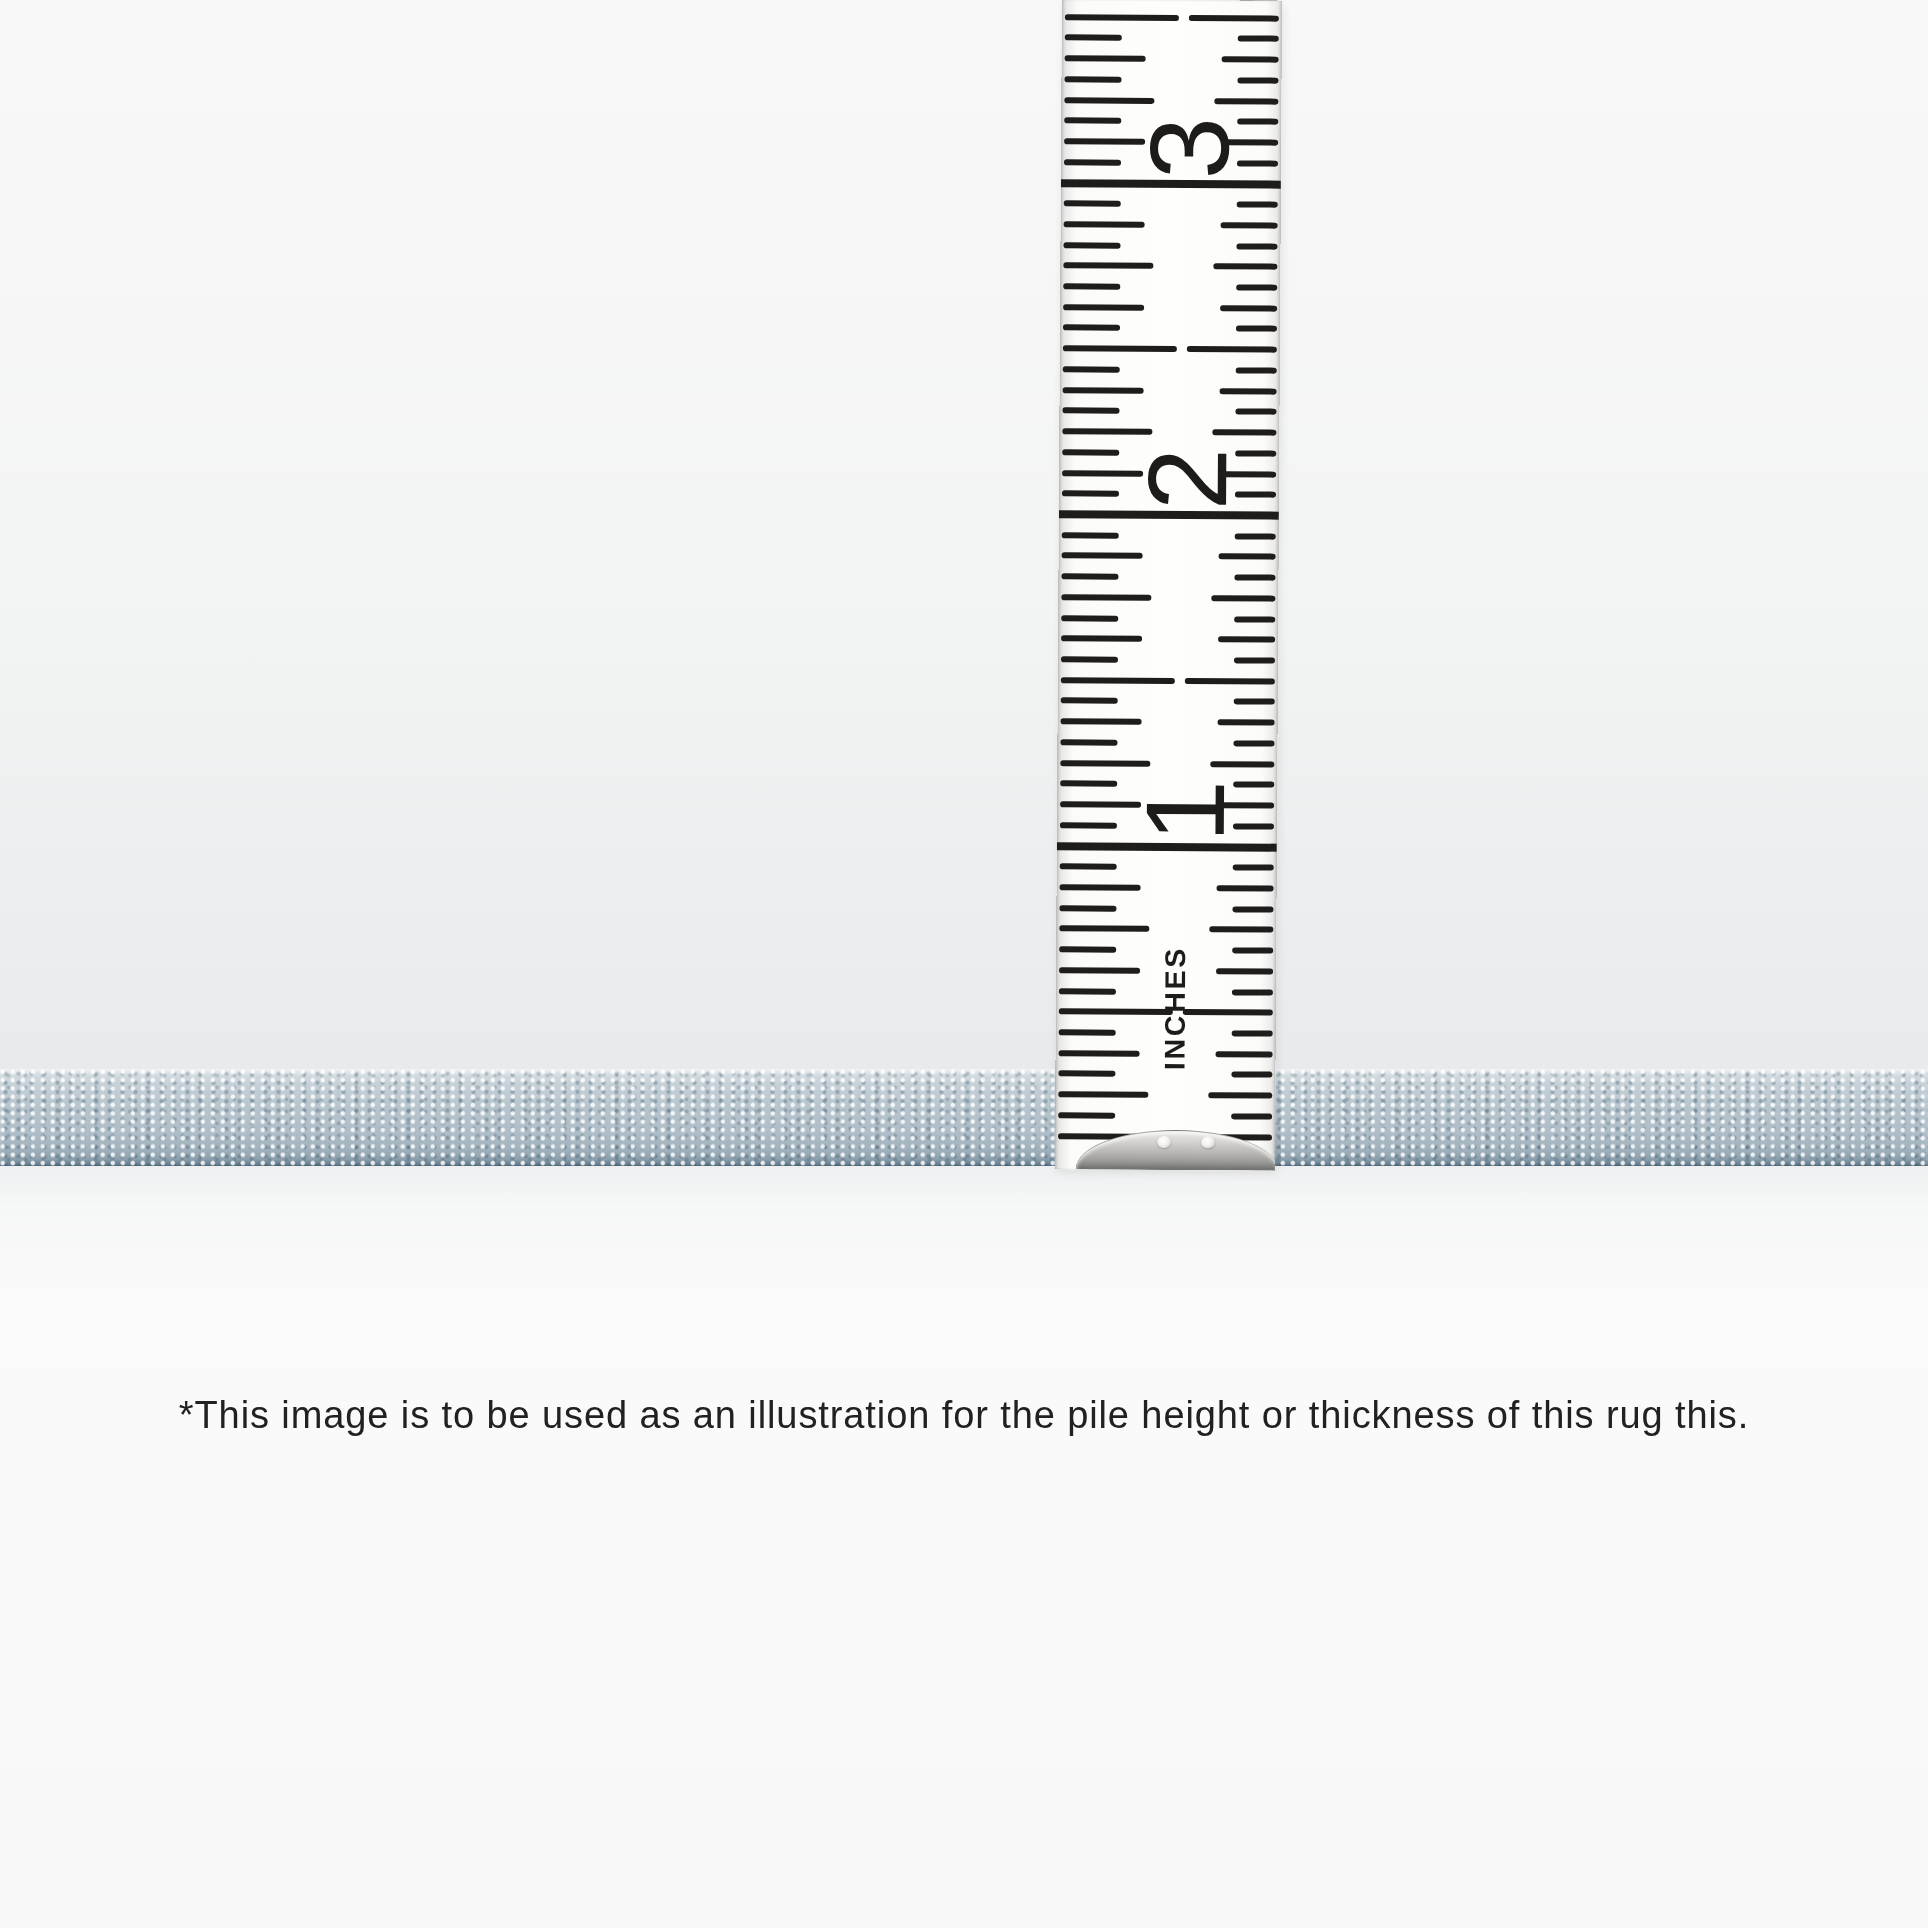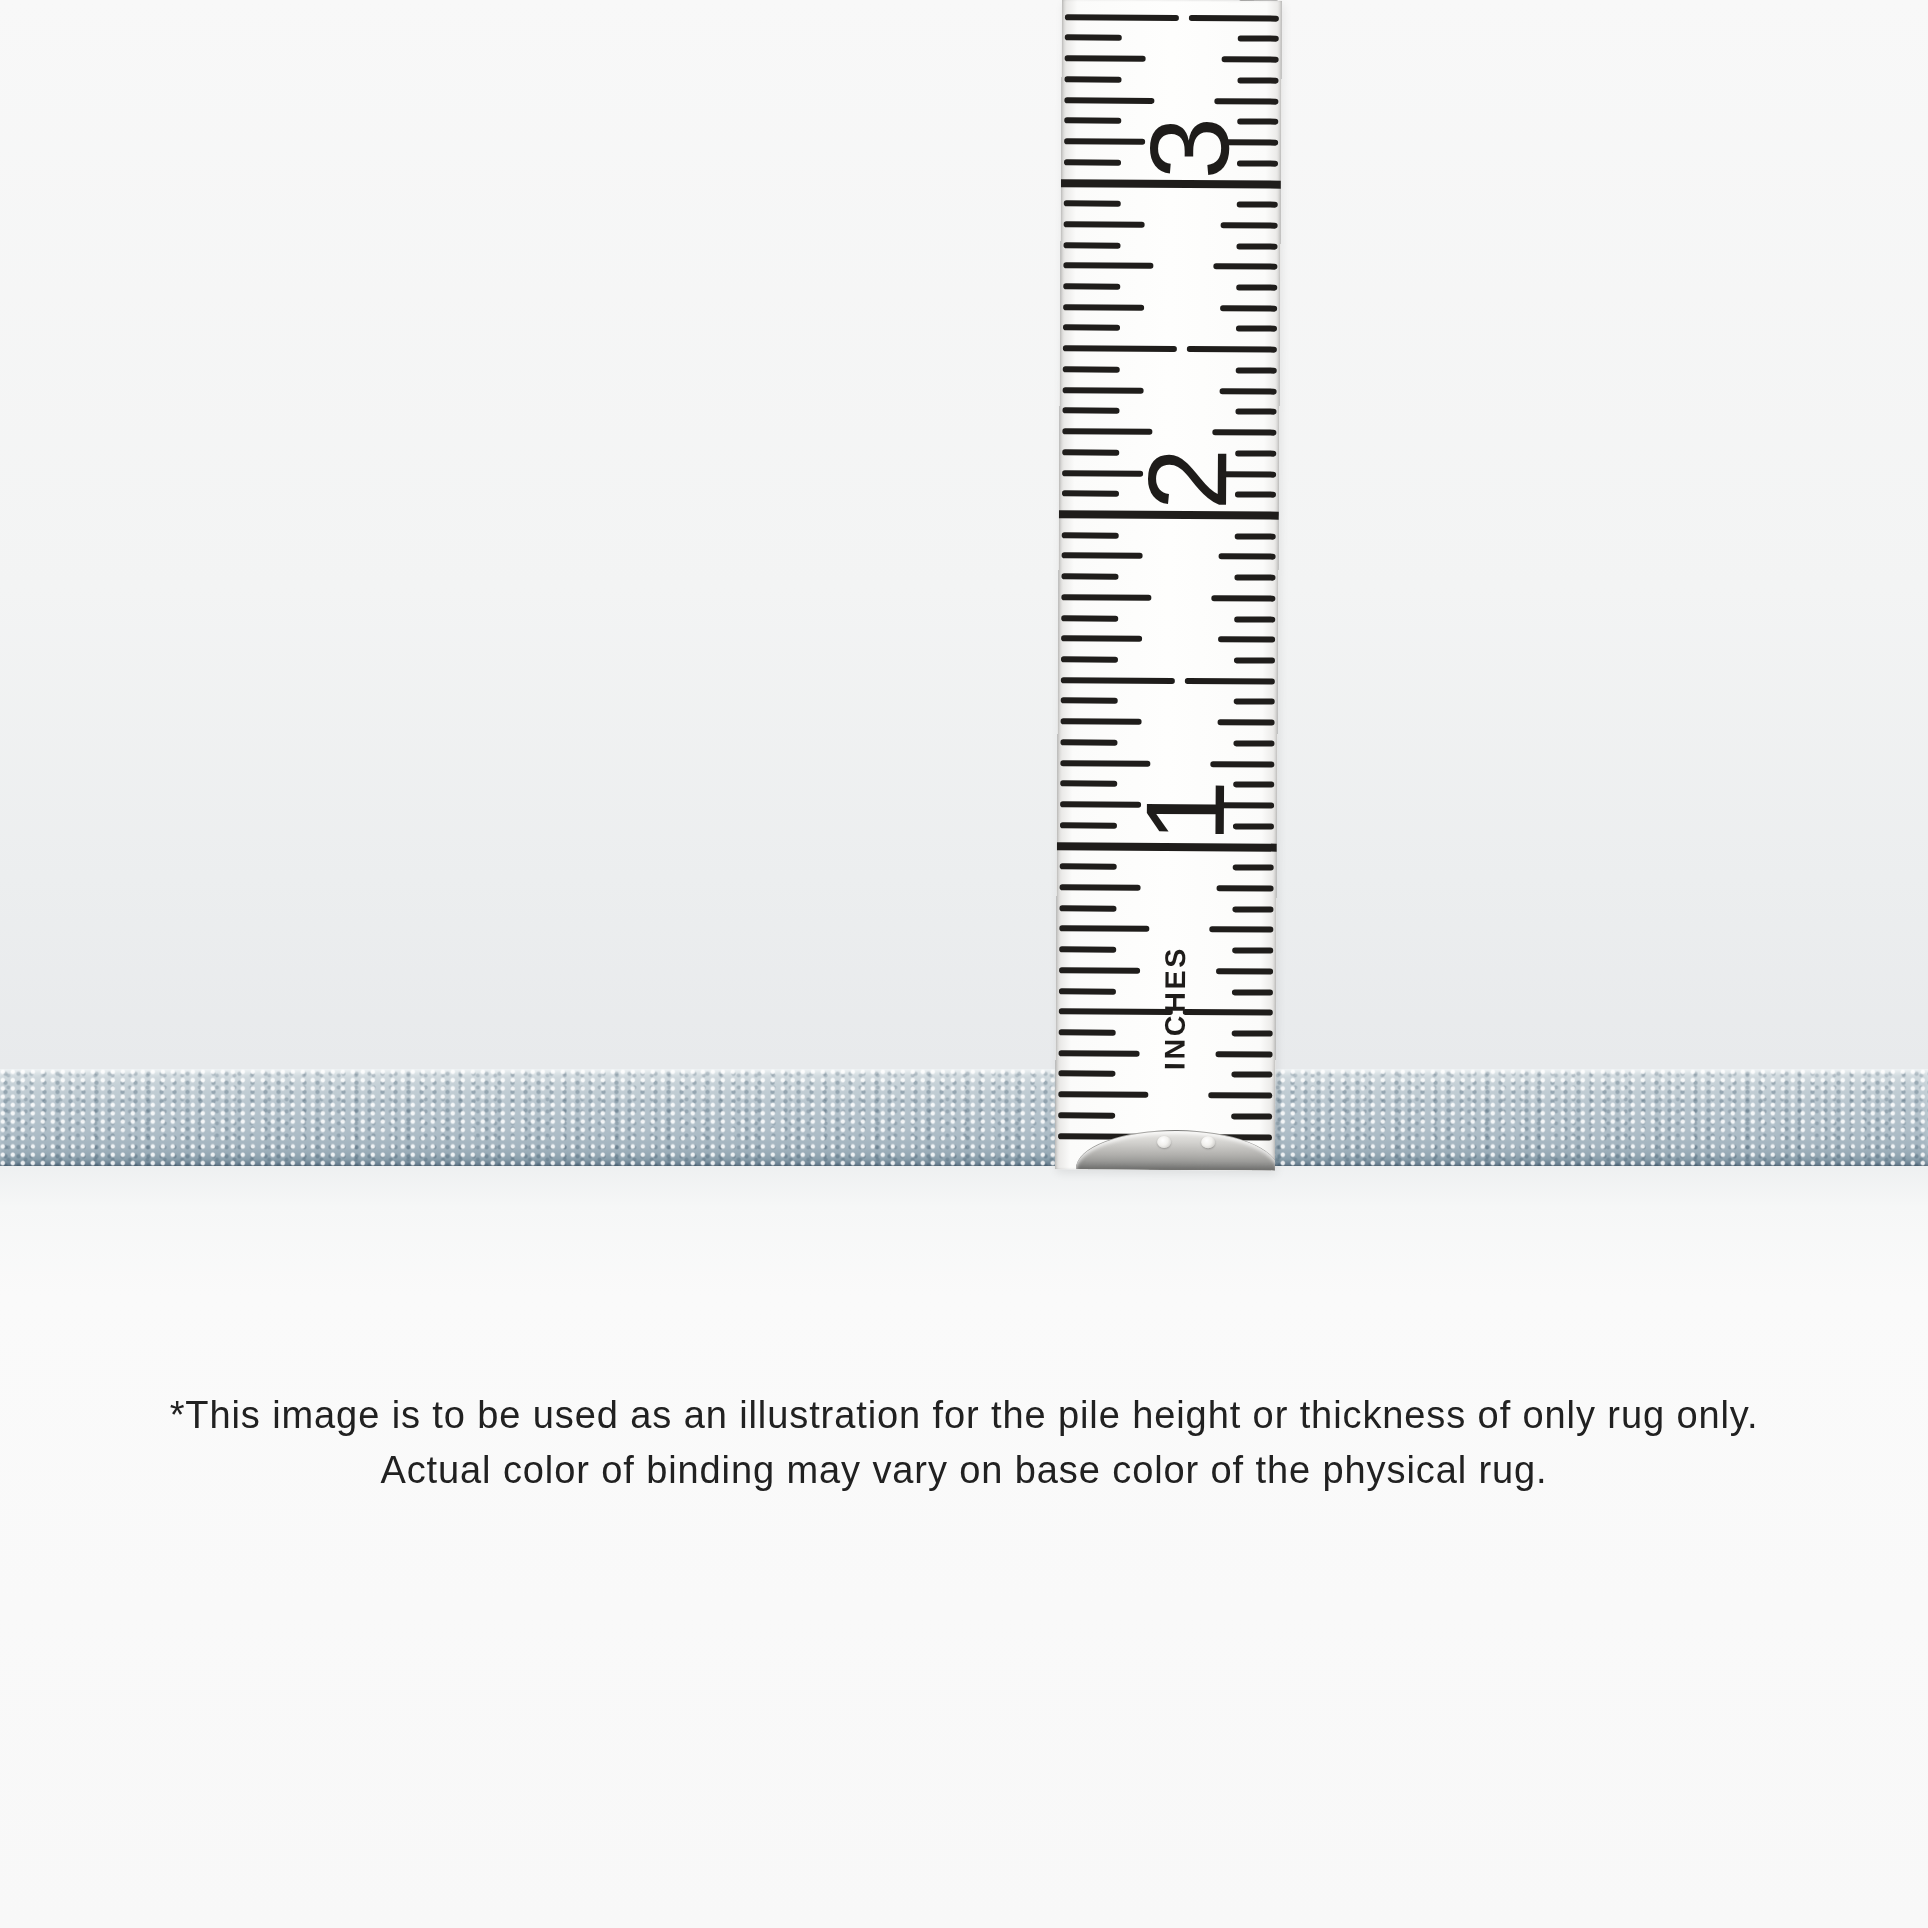--- a/index.html
+++ b/index.html
@@ -202,17 +202,16 @@
       <div class="tick right" style="top: 56px; width: 57px; background: rgb(31, 29, 27);"></div>
       <div class="tick left" style="top: 35px; width: 57px; background: rgb(31, 29, 27);"></div>
       <div class="tick right" style="top: 35px; width: 41px; background: rgb(31, 29, 27);"></div>
       <div class="tick left" style="top: 14.7px; width: 114px; background: rgb(31, 29, 27);"></div>
       <div class="tick right" style="top: 14.7px; width: 90px; background: rgb(31, 29, 27);"></div>
       <div class="tick left" style="top: -6px; width: 57px; background: rgb(31, 29, 27);"></div>
       <div class="tick right" style="top: -6px; width: 41px; background: rgb(31, 29, 27);"></div>
     </div>
 
   <div class="disclaimer">
-    <p>*This image is to be used as an illustration for the pile height or thickness of only rug only.</p>
-    <p>Actual color of binding may vary on base color of the physical rug.</p>
+    <p>*This image is to be used as an illustration for the pile height or thickness of this rug this.</p>
   </div>
 </div>
 
 
 </body></html>

